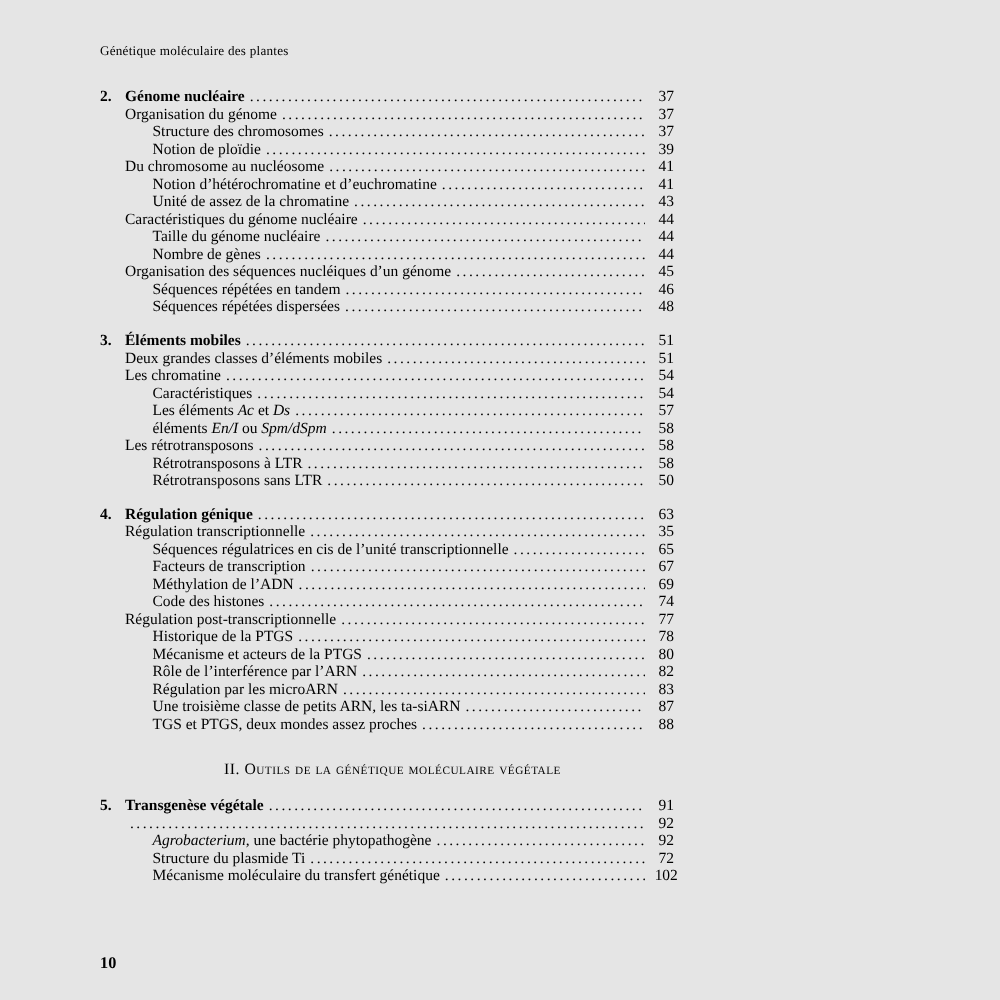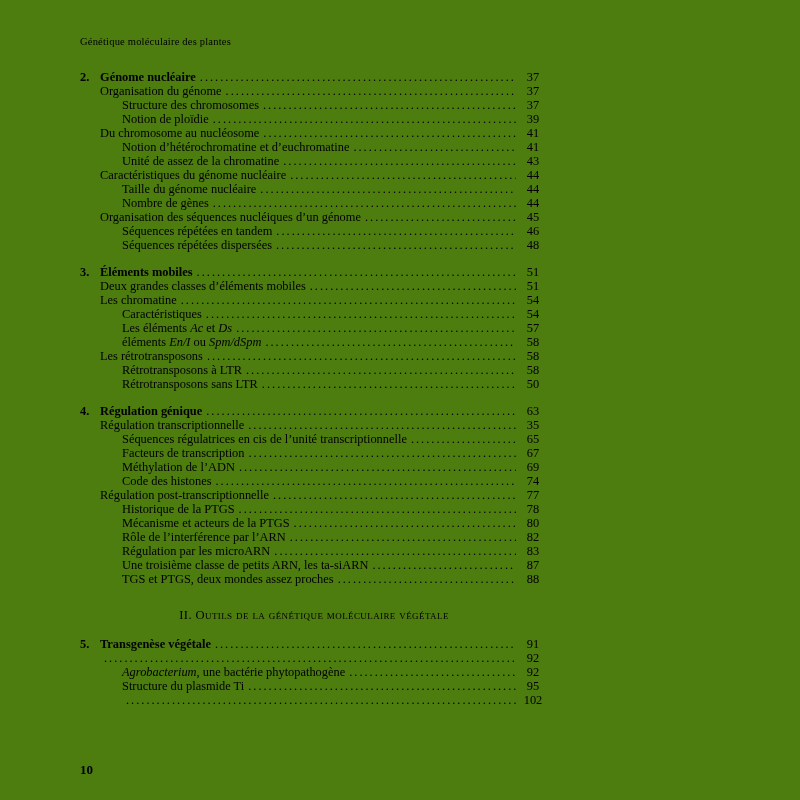--- a/index.html
+++ b/index.html
@@ -6,21 +6,21 @@
   html, body { width: 800px; height: 800px; }
   body {
     background: #ffffff;
     font-family: "Liberation Serif", serif;
     color: #000;
   }
   .page {
     position: relative;
     width: 800px;
     height: 800px;
-    background: #4d7c0f;
+    background: #e5e5e5;
     overflow: hidden;
   }
   .content {
     position: absolute;
     left: 80px;
     top: 36px;
     width: 468px;
   }
   .running-header {
     font-size: 10.5px;
@@ -271,23 +271,24 @@
             <span class="pagenum">92</span>
           </div>
           <div class="toc-row level-2">
             <span class="title"><span class="it">Agrobacterium</span><span>, une bactérie phytopathogène</span></span>
             <span class="leader">............................................................................................................................................................................................................................</span>
             <span class="pagenum">92</span>
           </div>
           <div class="toc-row level-2">
             <span class="title">Structure du plasmide Ti</span>
             <span class="leader">............................................................................................................................................................................................................................</span>
-            <span class="pagenum">95</span>
-          </div>
-          <div class="toc-row level-2">
+            <span class="pagenum">72</span>
+          </div>
+          <div class="toc-row level-2">
+            <span class="title">Mécanisme moléculaire du transfert génétique</span>
             <span class="leader">............................................................................................................................................................................................................................</span>
             <span class="pagenum">102</span>
           </div>
         </div>
       </div>
   </div>
   <div class="footer">10</div>
 </div>
 
 </body></html>

